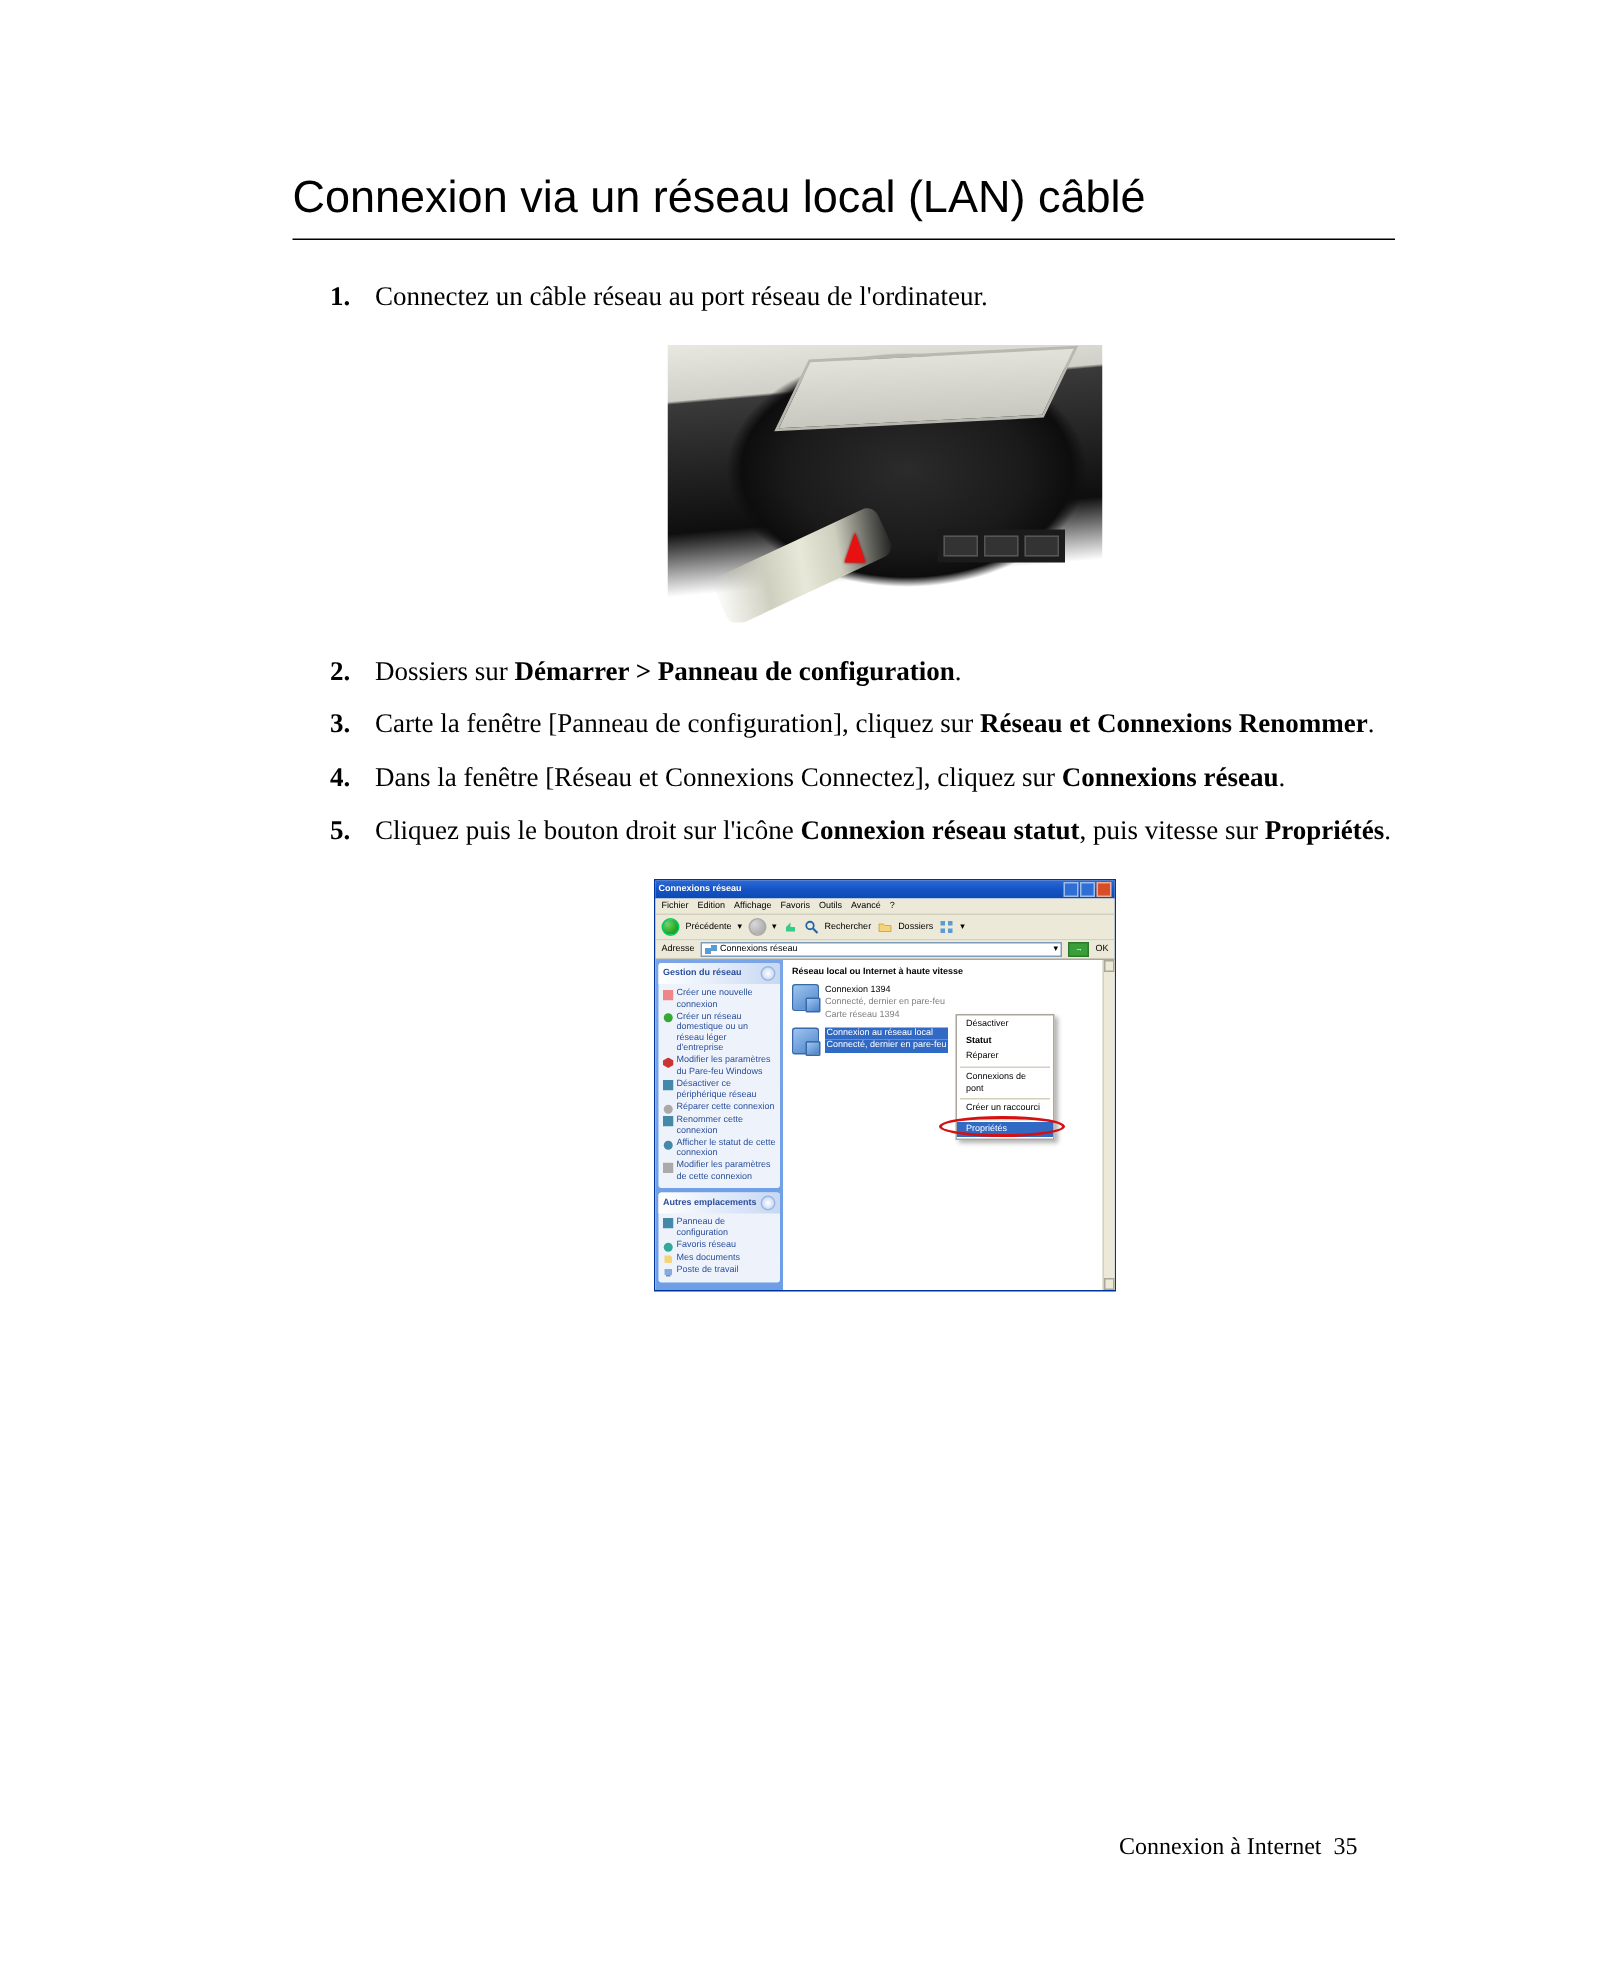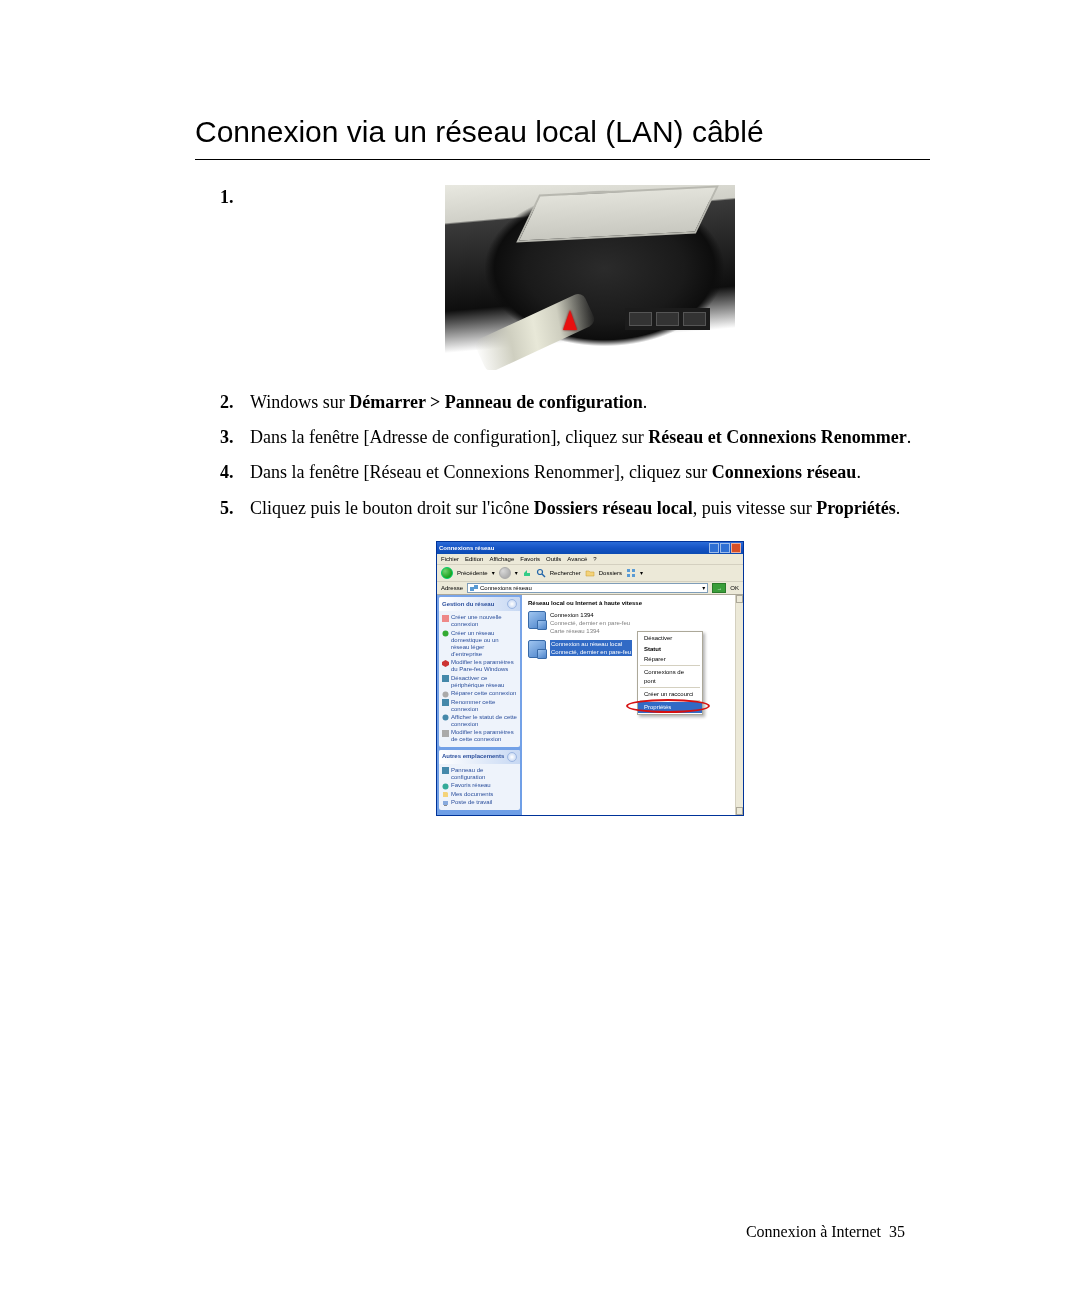--- a/index.html
+++ b/index.html
@@ -264,43 +264,44 @@
     }
   </style>
 </head>
 <body>
 
 <div class="page">
   <div class="heading">Connexion via un réseau local (LAN) câblé</div>
 
   <ol class="steps">
     <li>
+      <span>Connectez un câble réseau au port réseau de l'ordinateur.</span>
       <div class="figure1">
         <div class="laptop"></div>
         <div class="laptop-screen"></div>
         <div class="ports">
             <div class="port"></div>
             <div class="port"></div>
             <div class="port"></div>
           </div>
         <div class="cable"></div>
         <div class="arrow-up"></div>
       </div>
     </li>
     <li>
-      <span>Windows sur </span><span class="bold">Démarrer &gt; Panneau de configuration</span><span>.</span>
+      <span>Dossiers sur </span><span class="bold">Démarrer &gt; Panneau de configuration</span><span>.</span>
     </li>
     <li>
-      <span>Dans la fenêtre [Adresse de configuration], cliquez sur </span><span class="bold">Réseau et Connexions Renommer</span><span>.</span>
+      <span>Carte la fenêtre [Panneau de configuration], cliquez sur </span><span class="bold">Réseau et Connexions Renommer</span><span>.</span>
     </li>
     <li>
-      <span>Dans la fenêtre [Réseau et Connexions Renommer], cliquez sur </span><span class="bold">Connexions réseau</span><span>.</span>
+      <span>Dans la fenêtre [Réseau et Connexions Connectez], cliquez sur </span><span class="bold">Connexions réseau</span><span>.</span>
     </li>
     <li>
-      <span>Cliquez puis le bouton droit sur l'icône </span><span class="bold">Dossiers réseau local</span><span>, puis vitesse sur </span><span class="bold">Propriétés</span><span>.</span>
+      <span>Cliquez puis le bouton droit sur l'icône </span><span class="bold">Connexion réseau statut</span><span>, puis vitesse sur </span><span class="bold">Propriétés</span><span>.</span>
 
       
       <div class="figure2">
         <div class="xp-title">
           <span>Connexions réseau</span>
           <div class="buttons">
             <div class="btn"></div>
             <div class="btn"></div>
             <div class="btn close"></div>
           </div>

